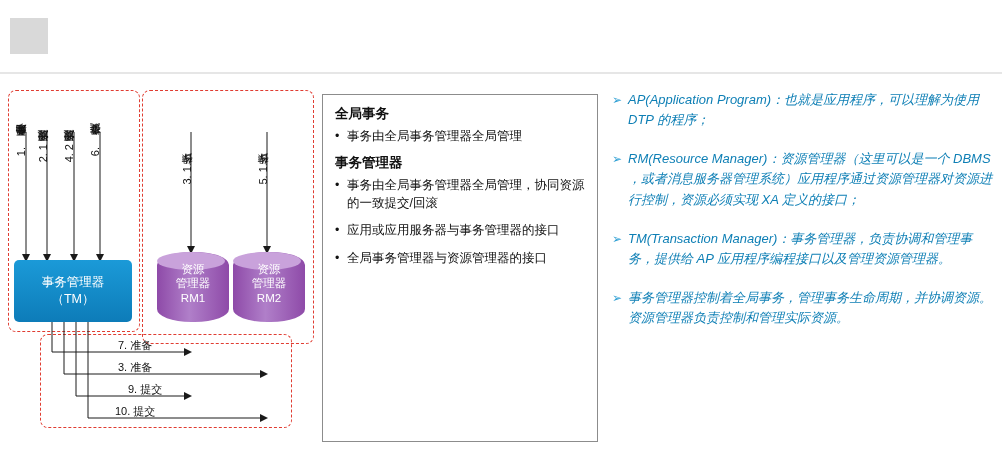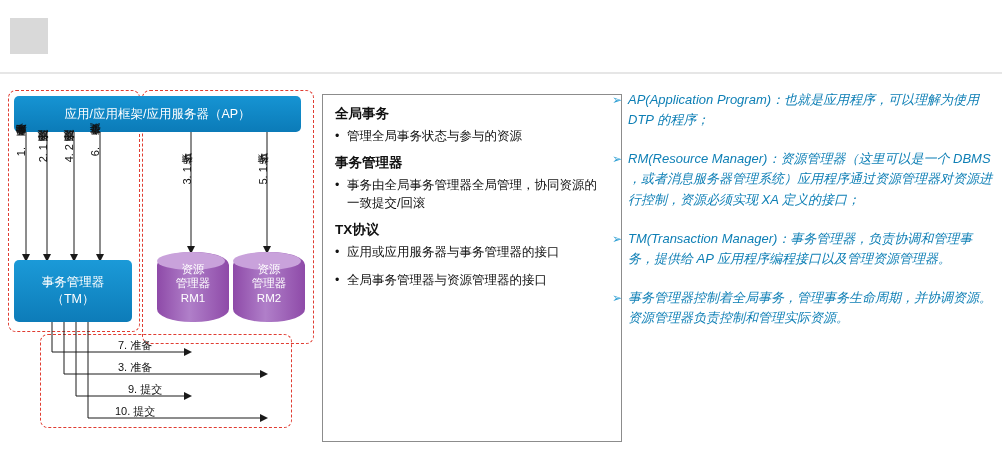--- a/index.html
+++ b/index.html
@@ -129,21 +129,21 @@
     position: absolute;
     font-size: 11px;
     color: #111;
     white-space: nowrap;
   }
 
   
   #center-panel {
     position: absolute;
     left: 322px; top: 94px;
-    width: 300px; height: 348px;
+    width: 276px; height: 348px;
     border: 1px solid #8c8c8c;
     background: #ffffff;
     box-sizing: border-box;
     padding: 10px 12px;
   }
   .c-head {
     font-size: 13.5px;
     font-weight: bold;
     color: #111;
     margin: 4px 0 4px 0;
@@ -230,23 +230,20 @@
 
     <line x1="76" y1="240" x2="76" y2="314" stroke="#1a1a1a" stroke-width="1"></line>
     <line x1="76" y1="314" x2="186" y2="314" stroke="#1a1a1a" stroke-width="1"></line>
     <polygon points="192,314 184,310 184,318" fill="#1a1a1a"></polygon>
 
     <line x1="88" y1="240" x2="88" y2="336" stroke="#1a1a1a" stroke-width="1"></line>
     <line x1="88" y1="336" x2="262" y2="336" stroke="#1a1a1a" stroke-width="1"></line>
     <polygon points="268,336 260,332 260,340" fill="#1a1a1a"></polygon>
   </svg>
 
-  <div class="box-ap">
-    <span>应用/应用框架/应用服务器（AP）</span>
-  </div>
 
   <div class="box-tm">
     <span>事务管理器</span>
     <span>（TM）</span>
   </div>
 
   <div class="cyl" id="cyl-rm1">
     <div class="cyl-label">资源</div>
     <div class="cyl-label">管理器</div>
     <div class="cyl-label">RM1</div>
@@ -267,30 +264,29 @@
   <div class="hlabel" style="left:118px; top:256px;">7. 准备</div>
   <div class="hlabel" style="left:118px; top:278px;">3. 准备</div>
   <div class="hlabel" style="left:128px; top:300px;">9. 提交</div>
   <div class="hlabel" style="left:115px; top:322px;">10. 提交</div>
 </div>
 
 <div id="center-panel">
   <div class="c-head first">全局事务</div>
   <div class="c-item">
     <span class="c-bullet">•</span>
-    <span class="c-text">管理全局事务状态与参与的资源</span>
+    <span class="c-text">事务由全局事务管理器全局管理</span>
   </div>
 
   <div class="c-head">事务管理器</div>
   <div class="c-item">
     <span class="c-bullet">•</span>
     <span class="c-text">事务由全局事务管理器全局管理，协同资源的一致提交/回滚</span>
   </div>
 
-  <div class="c-head">TX协议</div>
   <div class="c-item">
     <span class="c-bullet">•</span>
     <span class="c-text">应用或应用服务器与事务管理器的接口</span>
   </div>
 
   <div class="c-item">
     <span class="c-bullet">•</span>
     <span class="c-text">全局事务管理器与资源管理器的接口</span>
   </div>
 </div>

